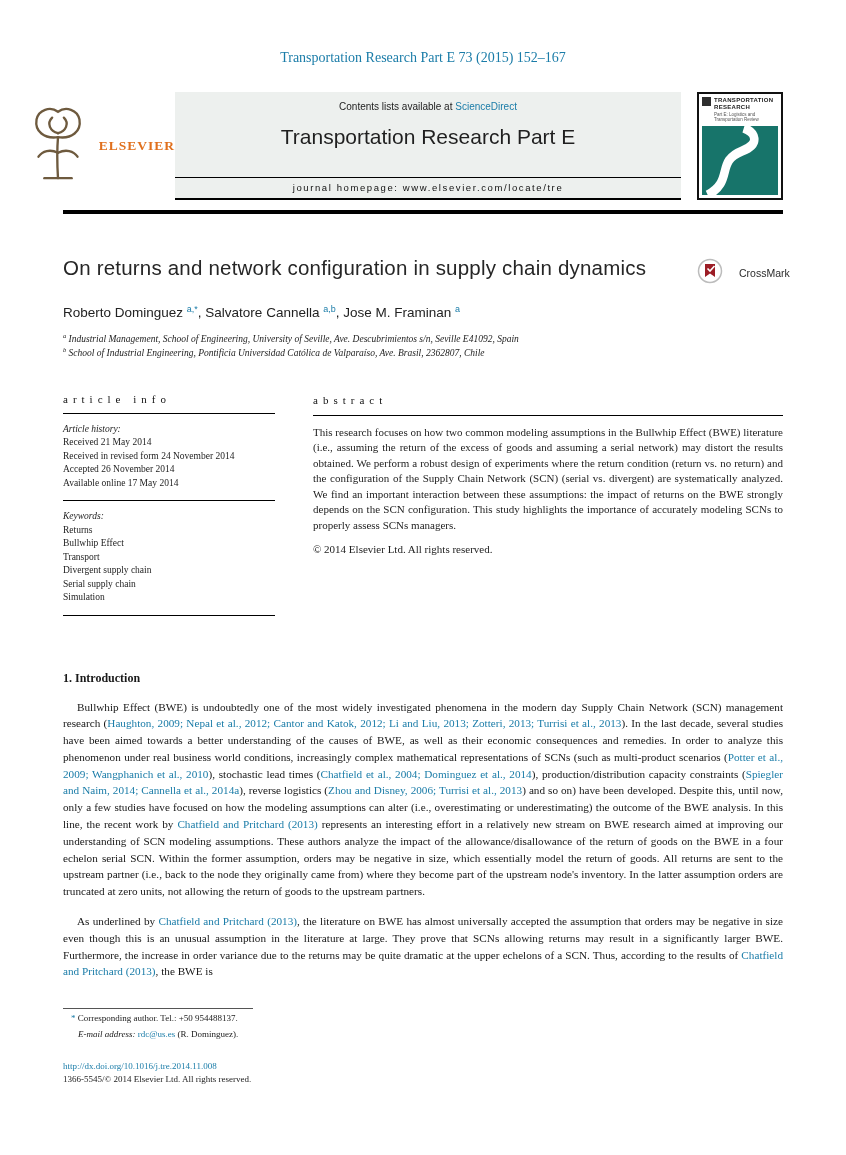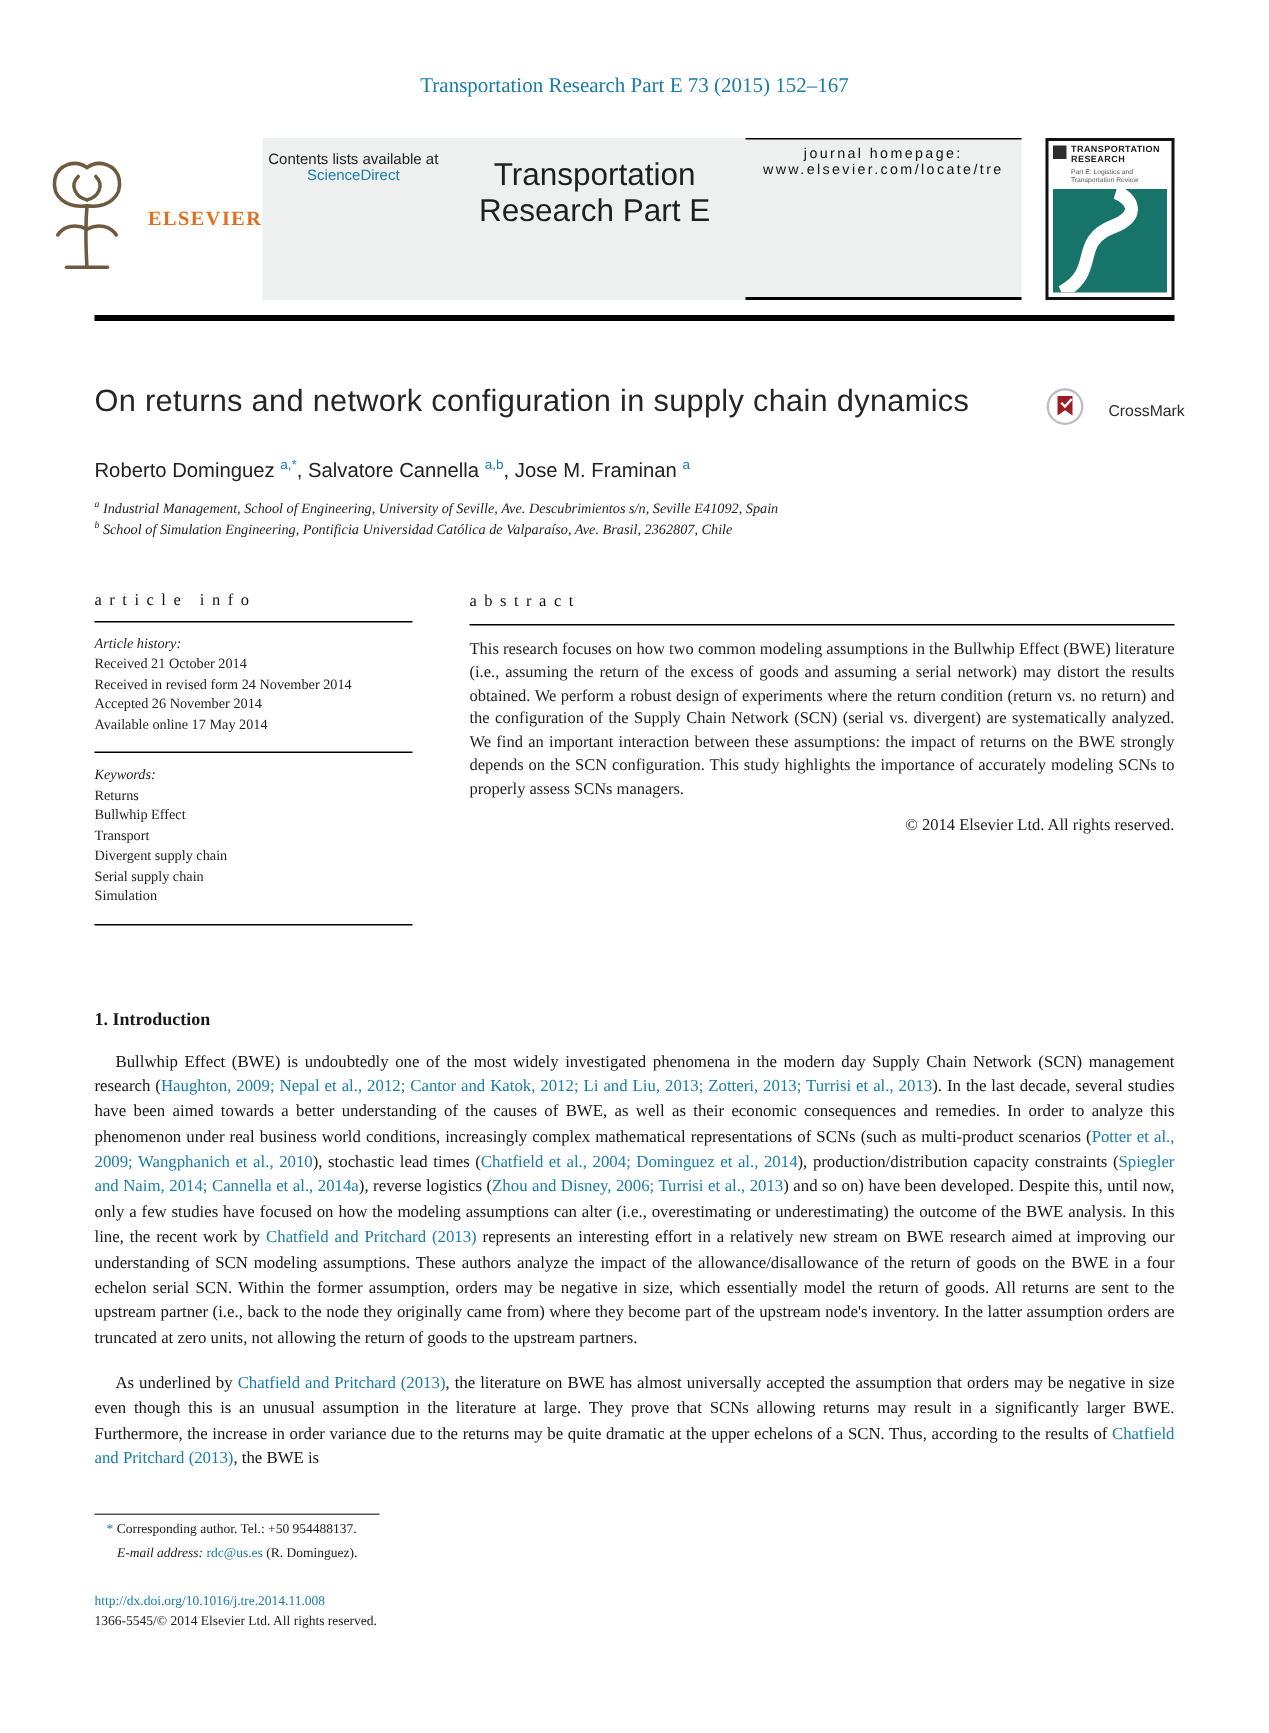--- a/index.html
+++ b/index.html
@@ -14,21 +14,21 @@
   .it { font-style:italic; }
   sup { font-size:68%; line-height:0; }
 
   .journal-ref { padding-top:50px; text-align:center; font-size:14px; }
 
   
   .header-row { display:flex; margin-top:26px; height:108px; align-items:stretch; }
   .elsevier-col { width:112px; display:flex; flex-direction:row; align-items:center; justify-content:flex-end; padding-bottom:2px; }
   .elsevier-word { font-size:13.5px; font-weight:bold; letter-spacing:1px;
                    color:var(--elsevier-orange); margin-top:1px; }
-  .banner { flex:1; background:#edf0ee; margin-right:16px; display:flex; flex-direction:row; text-align:center; }
+  .banner { flex:1; background:#edf0ee; margin-right:16px; display:flex; flex-direction:column; text-align:center; }
   .contents-line { font-size:10px; padding-top:9px; font-family:"Liberation Sans", sans-serif; color:#222; }
   .banner-title { font-size:21px; font-family:"Liberation Sans", sans-serif; color:#1f1f1f; margin:13px 0 auto; }
   .homepage-strip { border-top:1px solid #000; border-bottom:2.5px solid #000; padding:4px 0 5px;
                     font-size:9.5px; letter-spacing:1.6px; font-family:"Liberation Sans", sans-serif; color:#111; }
   .cover { width:86px; border:2px solid #111; background:#fff; display:flex; flex-direction:column; }
   .cover-top { display:flex; gap:3px; padding:3px 3px 2px; align-items:flex-start; }
   .cover-sq { width:9px; height:9px; background:#2e2e2e; flex-shrink:0; }
   .cover-titles { text-align:left; font-family:"Liberation Sans", sans-serif; }
   .cover-t1 { font-size:6px; font-weight:bold; line-height:7px; letter-spacing:0.3px; }
   .cover-sub { font-size:4.5px; color:#555; line-height:5px; margin-top:1px; }
@@ -47,21 +47,21 @@
   .affils { margin-top:13px; font-size:9.5px; font-style:italic; line-height:13.5px; color:#222; }
 
   
   .info-abstract { display:flex; margin-top:33px; }
   .col-info { width:212px; margin-right:38px; flex-shrink:0; font-size:9.5px; line-height:13.5px; color:#1d1d1d; }
   .col-abs { flex:1; font-size:11px; line-height:15.5px; color:#1d1d1d; }
   .colhead { font-size:11px; letter-spacing:5px; color:#111; }
   .rule { border-top:1px solid #000; margin:6px 0 9px; }
   .rule.mid { margin:10px 0 9px; }
   .abs-text { text-align:justify; }
-  .copyright { text-align:right; margin-top:9px; }
+  .copyright { margin-top:9px; }
 
   
   .intro-heading { font-size:12px; font-weight:bold; margin-top:46px; }
   .body-p { text-align:justify; font-size:11.2px; line-height:16.8px; margin-top:13px; text-indent:14px; color:#161616; }
 
   
   .fn-rule { width:190px; border-top:1px solid #555; margin-top:28px; }
   .fn { font-size:9px; line-height:13px; margin-top:3px; padding-left:8px; }
   .fn.email { padding-left:15px; }
   .doi { margin-top:20px; font-size:9px; }
@@ -130,29 +130,29 @@
           </svg>
         </span>
         <span class="crossmark-label">CrossMark</span>
       </div>
     </div>
 
     <div class="authors"><span>Roberto Dominguez </span><sup class="link">a,*</sup><span>, Salvatore Cannella </span><sup class="link">a,b</sup><span>, Jose M. Framinan </span><sup class="link">a</sup></div>
 
     <div class="affils">
       <div><sup>a</sup><span> Industrial Management, School of Engineering, University of Seville, Ave. Descubrimientos s/n, Seville E41092, Spain</span></div>
-      <div><sup>b</sup><span> School of Simulation Engineering, Pontificia Universidad Católica de Valparaíso, Ave. Brasil, 2362807, Chile</span></div>
+      <div><sup>b</sup><span> School of Industrial Engineering, Pontificia Universidad Católica de Valparaíso, Ave. Brasil, 2362807, Chile</span></div>
     </div>
 
     <div class="info-abstract">
       <div class="col-info">
         <div class="colhead">article info</div>
         <div class="rule"></div>
         <div class="it">Article history:</div>
-        <div>Received 21 October 2014</div>
+        <div>Received 21 May 2014</div>
         <div>Received in revised form 24 November 2014</div>
         <div>Accepted 26 November 2014</div>
         <div>Available online 17 May 2014</div>
         <div class="rule mid"></div>
         <div class="it">Keywords:</div>
         <div>Returns</div>
         <div>Bullwhip Effect</div>
         <div>Transport</div>
         <div>Divergent supply chain</div>
         <div>Serial supply chain</div>

